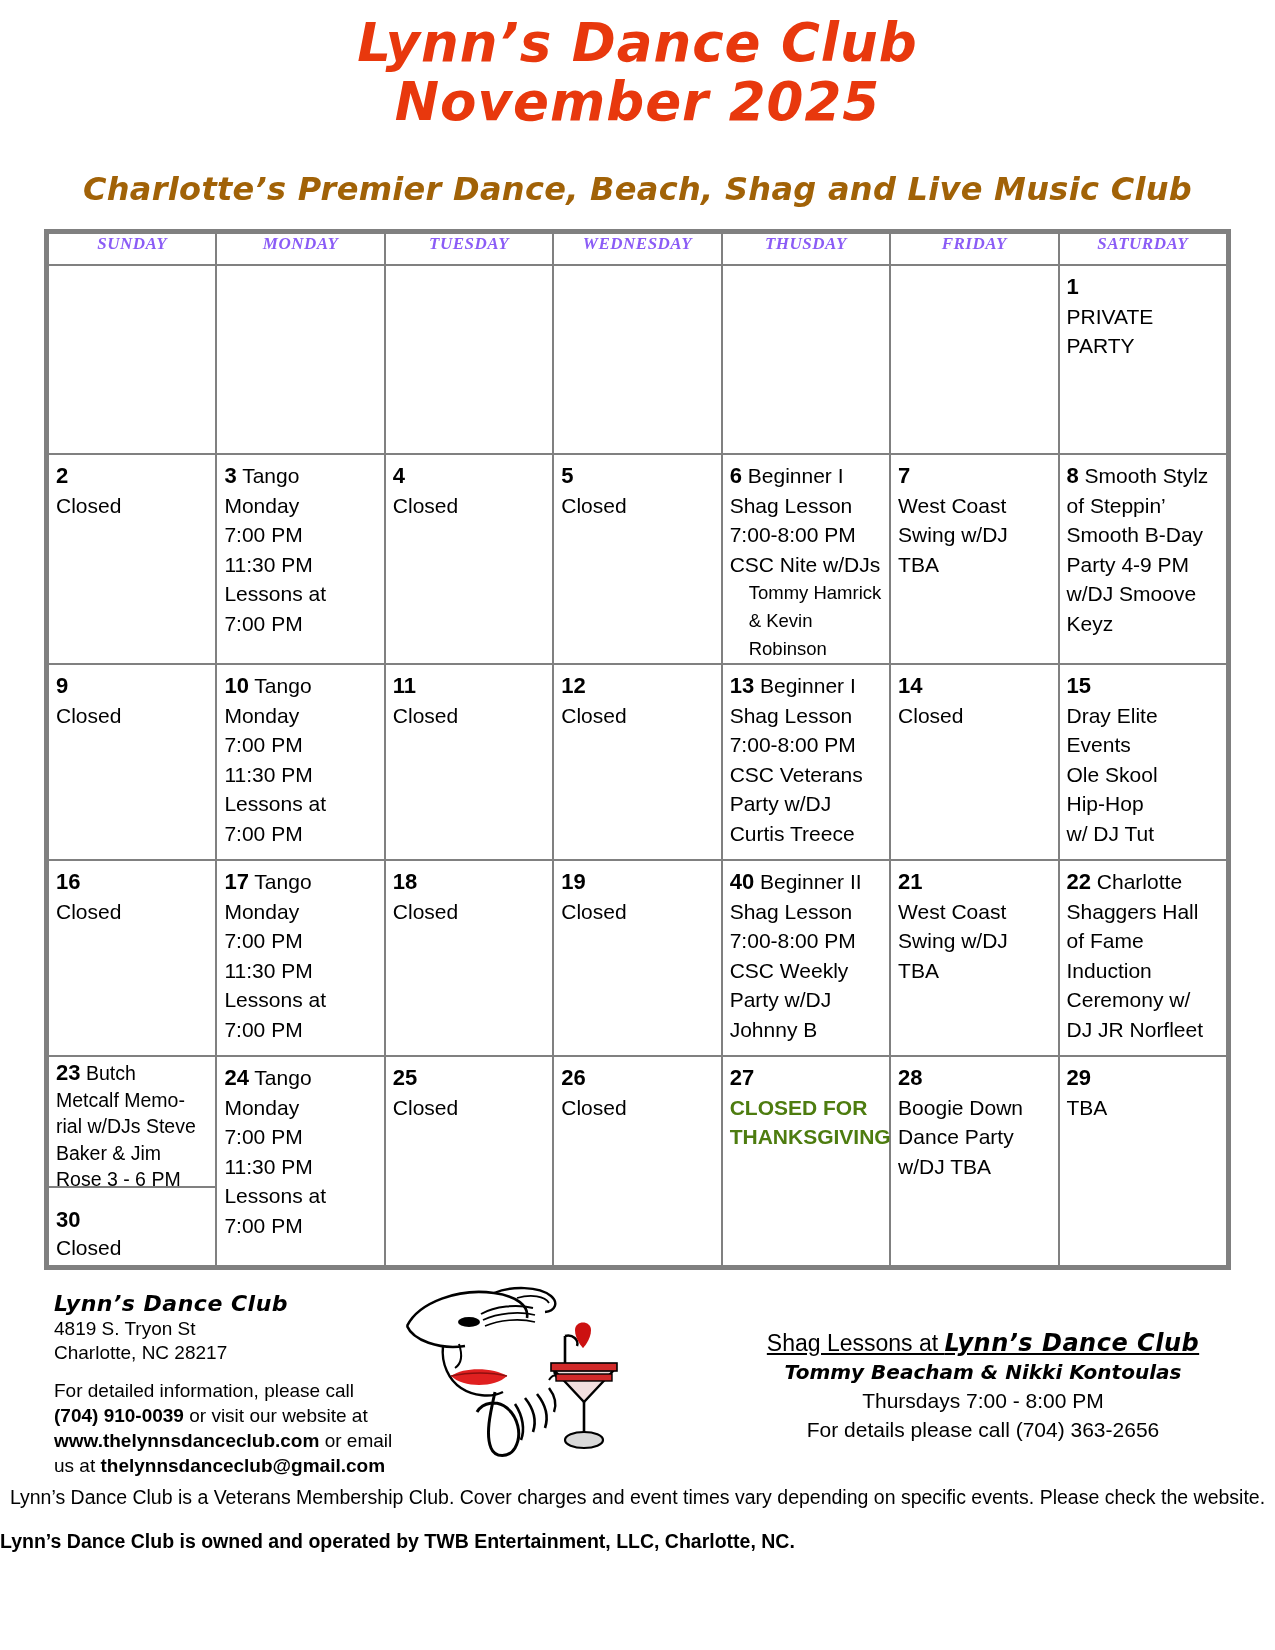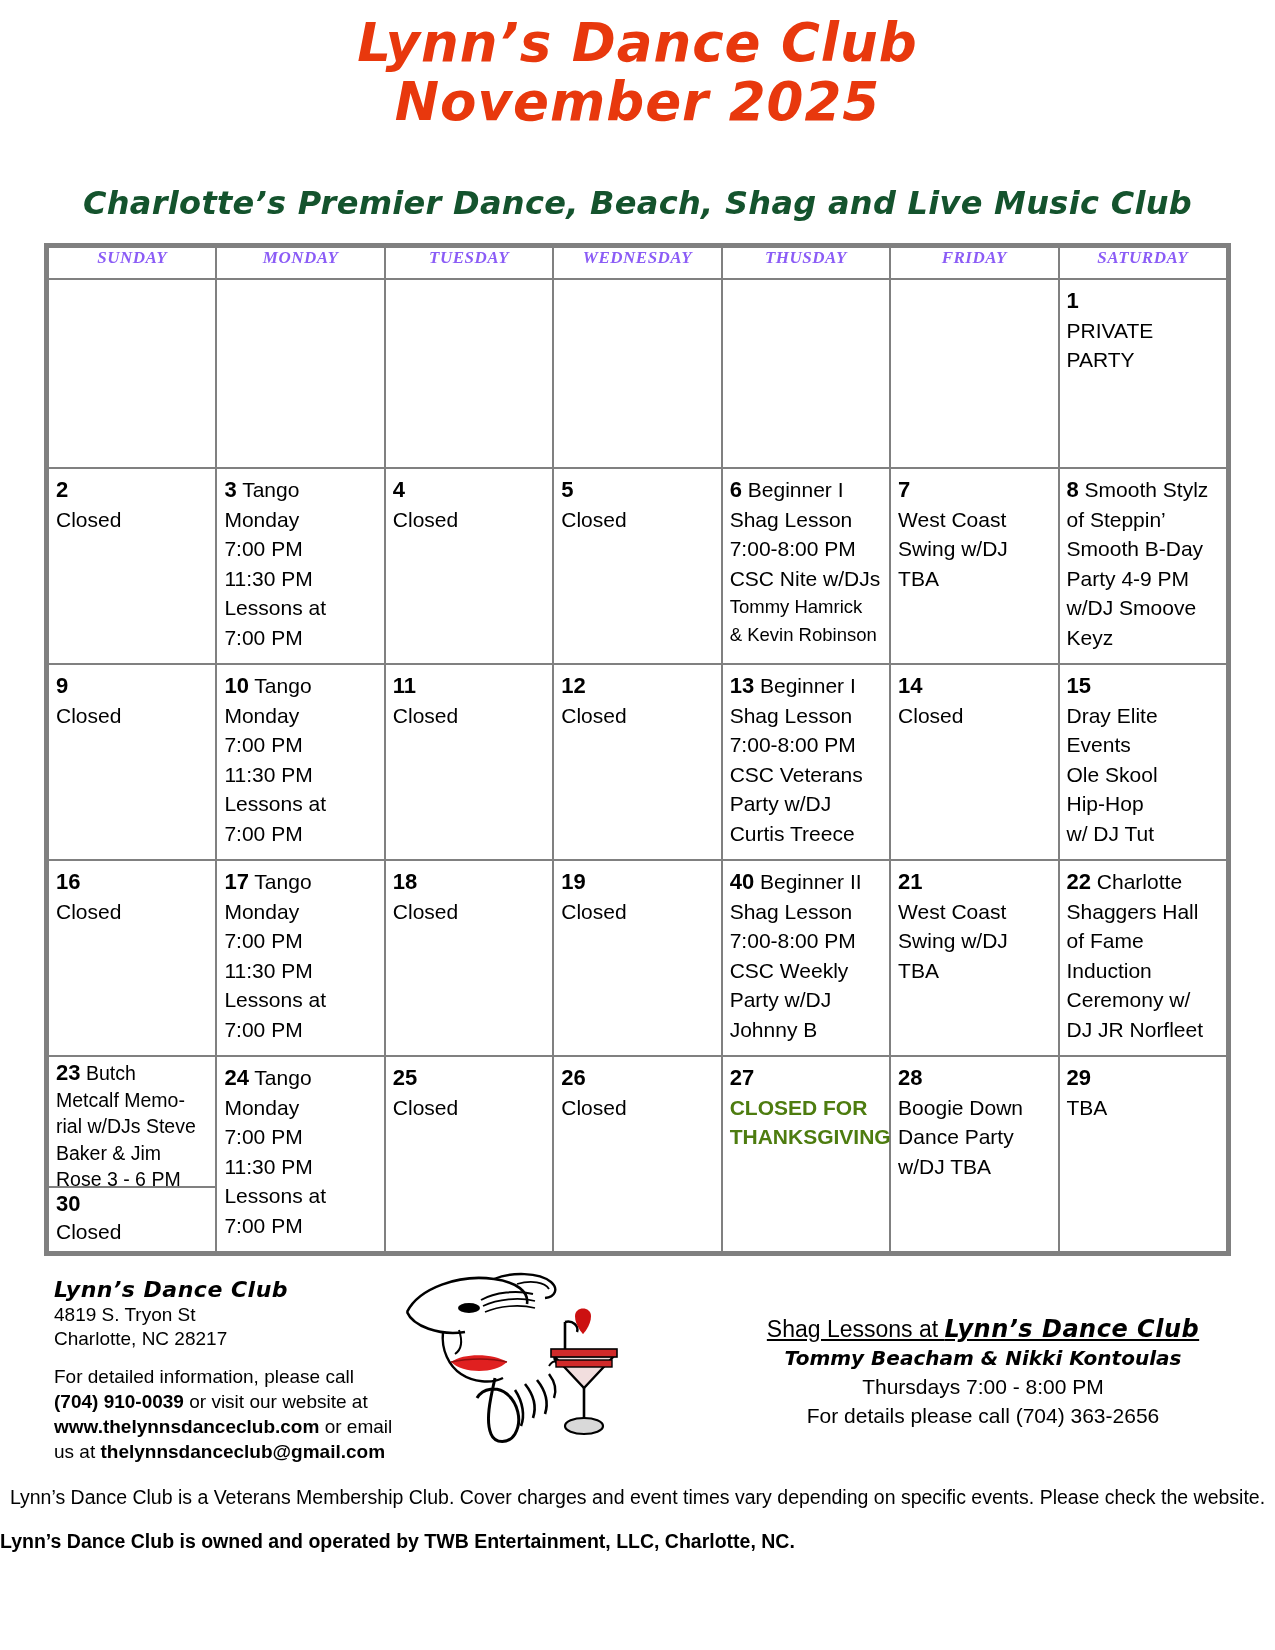--- a/index.html
+++ b/index.html
@@ -30,27 +30,27 @@
   }
   .title-1 {
     font-size: 53px;
     line-height: 58px;
   }
   .title-2 {
     font-size: 53px;
     line-height: 60px;
   }
   .subtitle {
-    color: #14532d;
+    color: #a16207;
     font-family: "DejaVu Sans", sans-serif;
     font-style: italic;
     font-weight: bold;
     font-size: 32px;
     line-height: 38px;
-    margin-top: 52px;
+    margin-top: 38px;
     letter-spacing: 0.3px;
   }
 
   
   .cal-wrap {
     margin: 21px 44px 0 44px;
     border: 3px solid #808080;
     box-sizing: border-box;
   }
   table.cal {
@@ -87,38 +87,40 @@
     font-family: "Liberation Sans", sans-serif;
   }
   .daynum {
     font-weight: bold;
     font-size: 22px;
   }
   .evt { }
   .evt-small {
     font-size: 18.5px;
     line-height: 28px;
+    margin-left: 19px;
   }
   .closed-thanks {
     color: #4d7c0f;
     font-weight: bold;
     font-size: 21px;
     line-height: 29px;
   }
   
   .splitcell { padding: 0; }
   .split-top {
     border-bottom: 2px solid #808080;
     height: 131px;
     box-sizing: border-box;
     overflow: hidden;
   }
   .split-bottom {
     height: 61px;
     box-sizing: border-box;
+    margin-top: 16px;
   }
   .split-top .cellpad, .split-bottom .cellpad {
     font-size: 19.5px;
     line-height: 26.5px;
     padding: 3px 4px 0 7px;
   }
   .split-bottom .cellpad { font-size: 21px; line-height: 28px; padding-top: 2px;}
 
   
   .footer {

